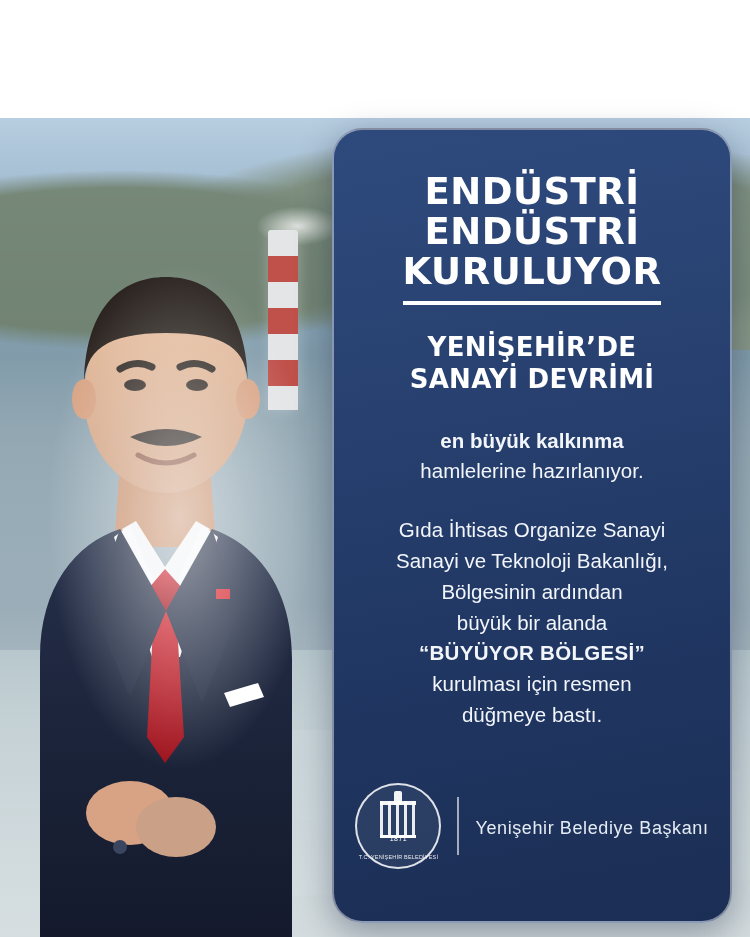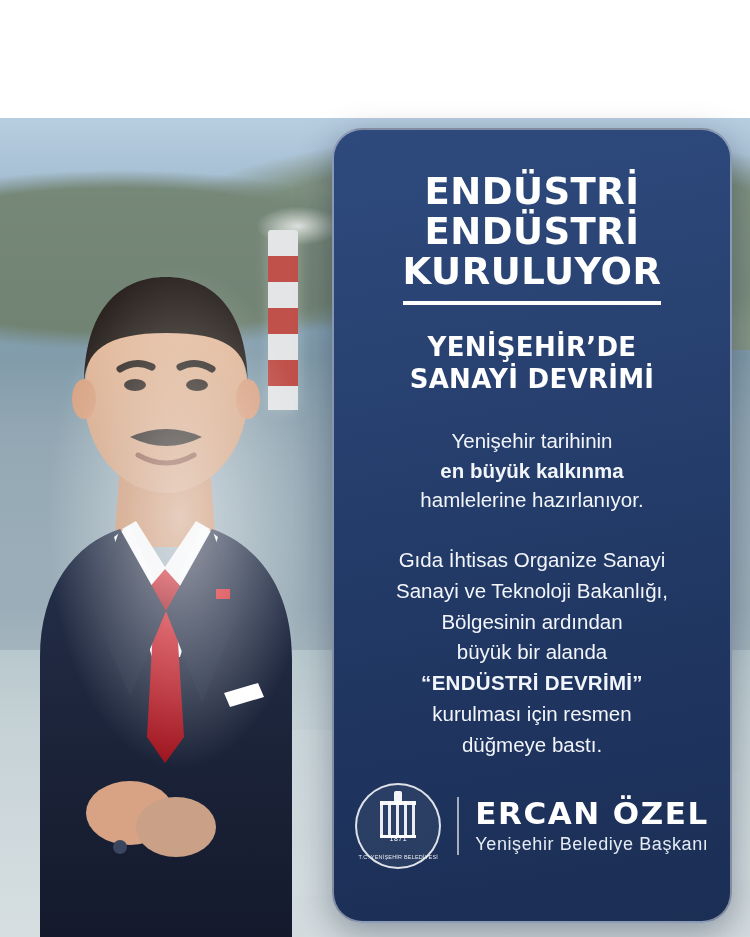--- a/index.html
+++ b/index.html
@@ -381,43 +381,41 @@
       <div>ENDÜSTRİ</div>
       <div><span class="u">KURULUYOR</span></div>
     </div>
 
     <div class="card-sub">
       <div>YENİŞEHİR’DE</div>
       <div>SANAYİ DEVRİMİ</div>
     </div>
 
     <div class="para">
-      <div>Yenişehir tarihinin</div>
       <div class="b">en büyük kalkınma</div>
       <div>hamlelerine hazırlanıyor.</div>
     </div>
 
     <div class="para2">
       <div>Gıda İhtisas Organize Sanayi</div>
       <div>Sanayi ve Teknoloji Bakanlığı,</div>
       <div>Bölgesinin ardından</div>
       <div>büyük bir alanda</div>
-      <div class="b">“ENDÜSTRİ DEVRİMİ”</div>
+      <div class="b">“BÜYÜYOR BÖLGESİ”</div>
       <div>kurulması için resmen</div>
       <div>düğmeye bastı.</div>
     </div>
 
     <div class="sign">
       <div class="crest">
         <div class="tower"></div>
         <div class="building"></div>
         <div class="year">1871</div>
         <div class="ring-text">T.C. YENİŞEHİR BELEDİYESİ</div>
       </div>
       <div class="sign-divider"></div>
       <div class="sign-text">
-        <div class="sign-name">ERCAN ÖZEL</div>
         <div class="sign-role">Yenişehir Belediye Başkanı</div>
       </div>
     </div>
   </div>
 
 </div>
 
 </body></html>

